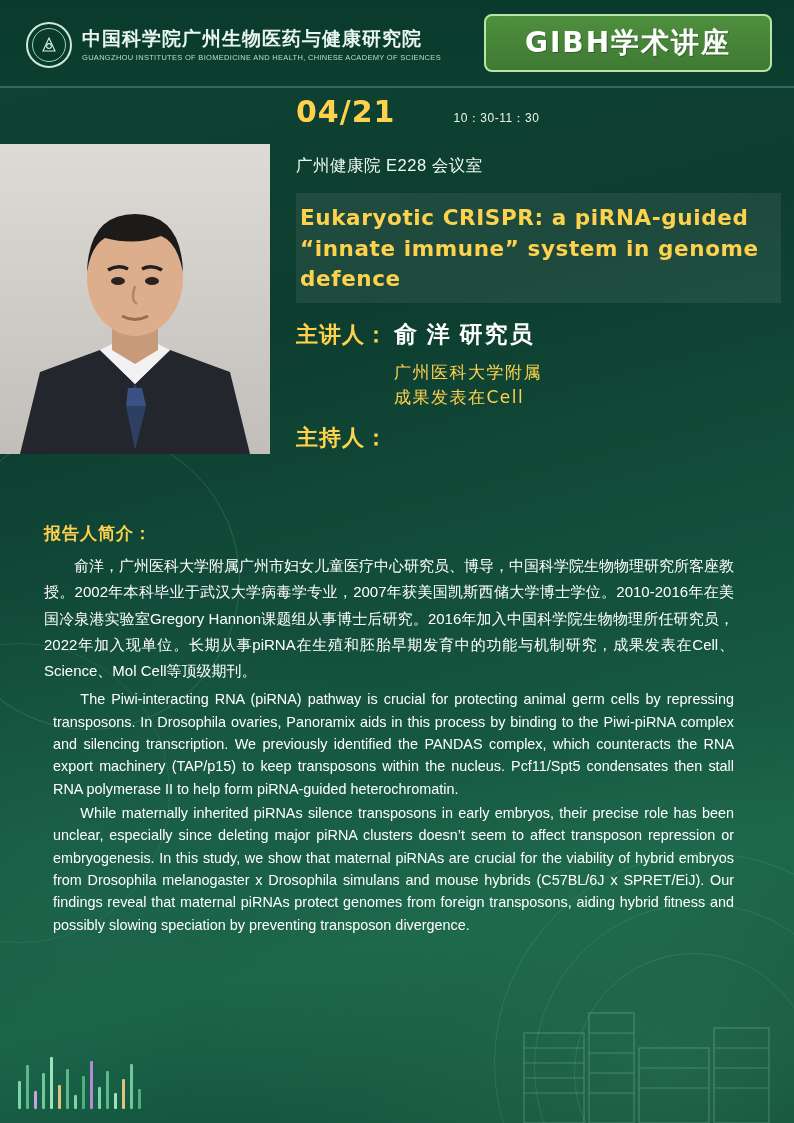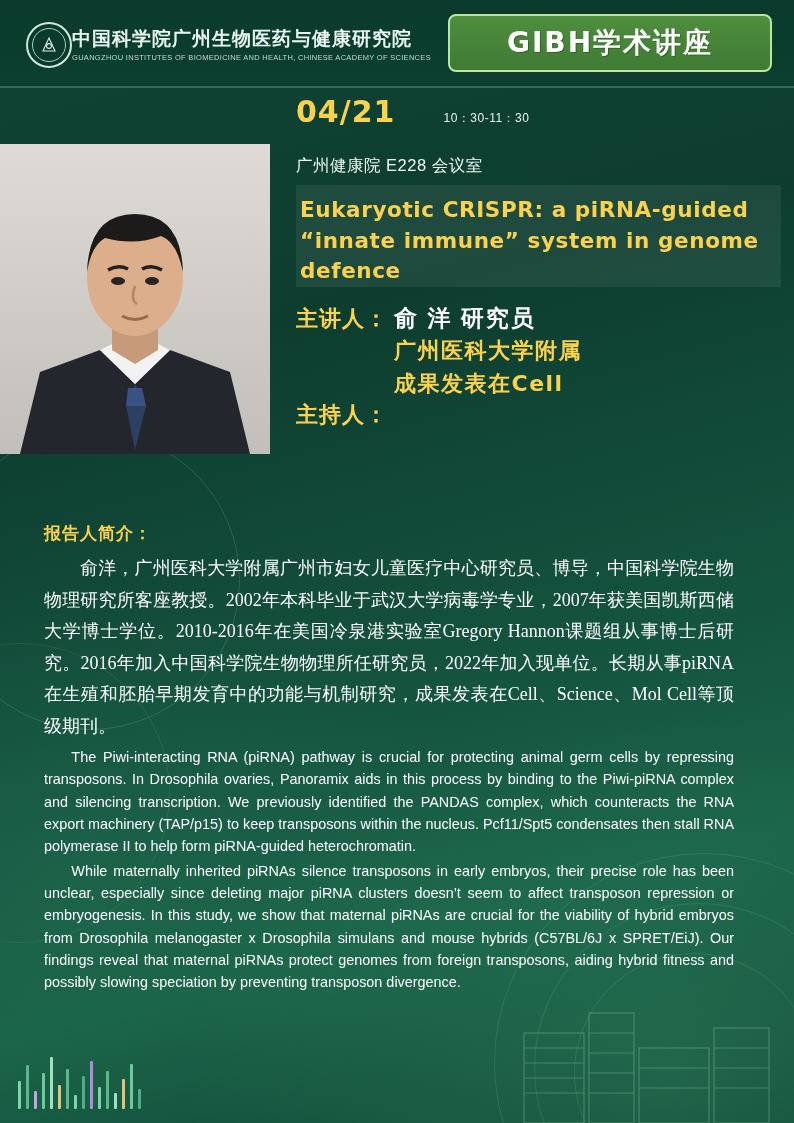--- a/index.html
+++ b/index.html
@@ -55,21 +55,21 @@
   }
 
   
   .header {
     position: absolute; top: 0; left: 0; right: 0; height: 88px;
     background: linear-gradient(180deg, #0a3a2c 0%, #0b3f30 100%);
     border-bottom: 2px solid rgba(200, 240, 215, 0.25);
   }
   .logo-wrap {
     position: absolute; left: 26px; top: 22px;
-    display: flex; align-items: center; 
+    display: flex; align-items: center; gap: 10px;
   }
   .logo-mark {
     width: 46px; height: 46px; border-radius: 50%;
     border: 2px solid #cfe8da;
     display: flex; align-items: center; justify-content: center;
     position: relative;
     background: #0a3a2c;
   }
   .logo-mark .inner {
     width: 34px; height: 34px; border-radius: 50%;
@@ -80,21 +80,21 @@
   .logo-text-cn {
     font-family: "DejaVu Sans", sans-serif;
     font-size: 19px; font-weight: bold; color: #e9f6ef;
     letter-spacing: 1px; line-height: 1.15;
   }
   .logo-text-en {
     font-size: 7.5px; color: #bcdccc; letter-spacing: .3px; margin-top: 3px;
   }
   .badge {
     position: absolute; right: 22px; top: 14px;
-    width: 324px; height: 58px;
+    width: 288px; height: 58px;
     background: linear-gradient(180deg, #4e8f3e 0%, #3f7a33 100%);
     border: 2px solid #b9e5a6;
     border-radius: 8px;
     display: flex; align-items: center; justify-content: center;
   }
   .badge span {
     font-family: "DejaVu Sans", sans-serif;
     font-size: 28px; font-weight: bold; color: #ffffff;
     letter-spacing: 2px;
     text-shadow: 1px 1px 0 rgba(0,0,0,.25);
@@ -105,77 +105,78 @@
 
   .photo {
     position: absolute; left: 0; top: 56px;
     width: 270px; height: 310px;
     background: linear-gradient(180deg, #d8d5d0 0%, #c9c6c2 100%);
     overflow: hidden;
   }
   .photo svg { display:block; width: 100%; height: 100%; }
 
   .info { position: absolute; left: 296px; top: 6px; right: 14px; }
-  .date-row { display: flex; align-items: baseline; }
+  .date-row { display: flex; align-items: baseline; gap: 10px; }
   .date {
     font-family: "DejaVu Sans", sans-serif;
     font-size: 30px; font-weight: bold; color: #ffd24d;
     letter-spacing: 1px;
   }
   .time { font-size: 12px; color: #eaf6ee; letter-spacing: .5px; margin-left: 48px; }
   .venue {
     margin-top: 26px;
     font-size: 16.5px; color: #f0faf4; letter-spacing: .5px;
   }
   .title-band {
-    margin-top: 8px;
+    margin-top: 16px;
     background: rgba(255,255,255,0.07);
     border-left: 0;
-    padding: 10px 8px 0 4px;
+    padding: 10px 8px 8px 4px;
     width: 485px;
   }
   .title-band .t {
     font-family: "DejaVu Sans", sans-serif;
     font-size: 21.5px; font-weight: bold; color: #ffd24d;
     line-height: 1.42; letter-spacing: .6px;
   }
   .speaker-row { margin-top: 16px; display: flex; align-items: flex-end; }
   .lbl {
     font-size: 22px; font-weight: bold; color: #ffd24d;
     font-family: "DejaVu Sans", sans-serif; letter-spacing: 1px;
   }
   .val {
     font-size: 23px; font-weight: bold; color: #ffffff;
-    font-family: Liberation Sans, sans-serif; letter-spacing: 2px;
+    font-family: Liberation Serif, serif; letter-spacing: 2px;
     margin-left: 6px;
   }
   .affil {
-    margin-left: 98px;
-    font-family: "DejaVu Sans", sans-serif;
-    font-size: 22px; color: #ffd24d; line-height: 1.5; letter-spacing: 1.5px; font-weight: bold;
-  }
-  .host-row { margin-top: 0; display: flex; align-items: flex-end; }
+    margin-top: 10px; margin-left: 98px;
+    font-family: "DejaVu Sans", sans-serif;
+    font-size: 17px; color: #ffd24d; line-height: 1.5; letter-spacing: 1.5px;
+  }
+  .host-row { margin-top: 12px; display: flex; align-items: flex-end; }
 
   
   .body { position: absolute; top: 522px; left: 44px; right: 60px; }
   .sec-head {
     font-family: "DejaVu Sans", sans-serif;
     font-size: 17px; font-weight: bold; color: #ffd24d;
     letter-spacing: 1px; margin-bottom: 8px;
   }
   .bio {
-    font-family: Liberation Serif, serif;
-    font-size: 18px; color: #ffffff; line-height: 1.75;
+    font-family: Liberation Sans, sans-serif;
+    font-size: 15px; color: #ffffff; line-height: 1.75;
     text-align: justify; text-indent: 2em;
   }
   .abs-head { margin-top: 20px; }
   .abs p {
     font-size: 14.4px; color: #ffffff; line-height: 1.55;
     text-align: justify; text-indent: 1.9em;
     margin-top: 2px;
+    margin-left: 9px;
   }
   .abs p:first-child { margin-top: 4px; }
 </style>
 </head>
 <body>
 
 <div class="poster">
 
   <div class="deco-circle dc1"></div>
   <div class="deco-circle dc2"></div>

